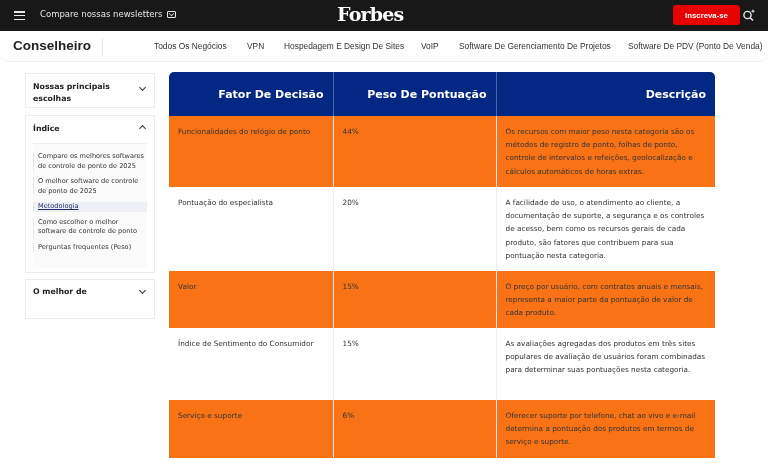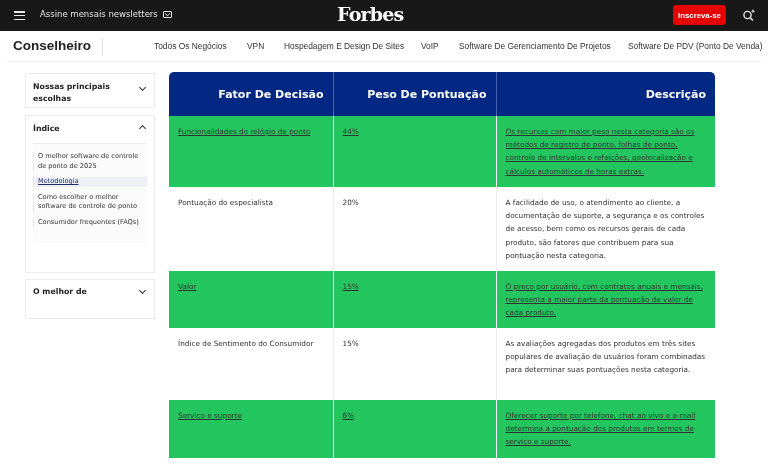--- a/index.html
+++ b/index.html
@@ -6,21 +6,21 @@
     html, body { width: 768px; height: 472px; overflow: hidden; background: #ffffff; font-family: "DejaVu Sans", sans-serif; color: #333; }
 
     .topbar { position: absolute; left: 0; top: 0; width: 768px; height: 31px; background: #181818; }
     .hamburger { position: absolute; left: 14px; top: 11px; width: 11px; height: 9px; cursor: pointer; }
     .hamburger span { display: block; height: 1.6px; background: #e8e8e8; margin-bottom: 2.2px; }
     .newsletter { position: absolute; left: 40px; top: 9px; font-size: 8.5px; color: #e6e6e6; cursor: pointer; display: flex; align-items: center; gap: 5px; }
     .mail-icon { width: 9px; height: 7px; border: 1.2px solid #e6e6e6; border-radius: 1px; position: relative; }
     .mail-icon::after { content: ""; position: absolute; left: 1px; top: -1px; width: 4px; height: 4px; border-right: 1.2px solid #e6e6e6; border-bottom: 1.2px solid #e6e6e6; transform: rotate(45deg) scale(0.8); }
     .logo { position: absolute; left: 337px; top: 3px; font-family: "DejaVu Serif", serif; font-weight: bold; font-size: 19px; color: #ffffff; letter-spacing: -0.8px; }
     .logo-caret { position: absolute; left: 382px; top: -3px; color: #666; font-size: 7px; }
-    .subscribe { position: absolute; left: 673px; top: 5px; width: 53px; height: 20px; background: #e60000; border-radius: 3px; color: #fff; font-size: 7.8px; font-weight: bold; display: flex; align-items: center; justify-content: center; cursor: pointer; font-family: "Liberation Sans", sans-serif; }
+    .subscribe { position: absolute; left: 673px; top: 5px; width: 67px; height: 20px; background: #e60000; border-radius: 3px; color: #fff; font-size: 7.8px; font-weight: bold; display: flex; align-items: center; justify-content: center; cursor: pointer; font-family: "Liberation Sans", sans-serif; }
     .search-ai { position: absolute; left: 742px; top: 8px; width: 14px; height: 14px; cursor: pointer; }
 
     .subnav { position: absolute; left: 0; top: 31px; width: 768px; height: 31px; background: #fff; border-bottom: 1px solid #f0f0f0; border-radius: 9px; }
     .brand { position: absolute; left: 13px; top: 7px; font-size: 13.5px; font-weight: bold; color: #222; font-family: "Liberation Sans", sans-serif; cursor: pointer; }
     .brand-sep { position: absolute; left: 102px; top: 7px; width: 1px; height: 18px; background: #e4e4e4; }
     .navlink { position: absolute; top: 10px; font-size: 8.4px; color: #333; white-space: nowrap; cursor: pointer; font-family: "Liberation Sans", sans-serif; margin-left: 36px; }
 
     .sidebar-card { position: absolute; left: 25px; width: 130px; background: #fff; border: 1px solid #ececec; border-radius: 0; }
     .card-head { position: relative; font-size: 7.8px; font-weight: bold; color: #222; line-height: 12px; padding: 7px 22px 7px 7px; cursor: pointer; font-family: "DejaVu Sans", sans-serif; }
     .chev { position: absolute; right: 9px; top: 11px; width: 5px; height: 5px; border-right: 1.6px solid #333; border-bottom: 1.6px solid #333; transform: rotate(45deg); }
@@ -30,34 +30,34 @@
     .toc-item.active { color: #1f2d6b; text-decoration: underline; background: #eef0f6; }
 
     .table-wrap { position: absolute; left: 169px; top: 72px; width: 546px; }
     table { border-collapse: collapse; width: 546px; table-layout: fixed; font-family: "DejaVu Sans", sans-serif; }
     th { background: #002a8a; background: #022883; color: #fff; font-size: 11px; font-weight: bold; text-align: right; padding: 8px 9px; height: 44px; vertical-align: middle; border-right: 1px solid #4a64b0; }
     th:last-child { border-right: none; }
     thead tr th:first-child { border-top-left-radius: 5px; }
     thead tr th:last-child { border-top-right-radius: 5px; }
     td { font-size: 7.3px; color: #333; line-height: 13.2px; vertical-align: top; padding: 9px 9px 8px 9px; border-right: 1px solid #ececf2; }
     td:last-child { border-right: none; }
-    tr.odd td { background: #22c55e; text-decoration: underline; }
+    tr.odd td { background: #f97316; }
     tr.even td { background: #ffffff; }
   </style>
 </head>
 <body>
 
 <div class="topbar">
   <div class="hamburger">
       <span></span>
       <span></span>
       <span></span>
     </div>
   <div class="newsletter">
-    <span>Assine mensais newsletters</span>
+    <span>Compare nossas newsletters</span>
     <span class="mail-icon"></span>
   </div>
   <span class="logo-caret">^</span>
   <div class="logo">Forbes</div>
   <div class="subscribe">Inscreva-se</div>
   <svg class="search-ai" viewBox="0 0 14 14">
     <circle cx="5.5" cy="7" r="3.6" fill="none" stroke="#e8e8e8" stroke-width="1.4"></circle>
     <line x1="8.2" y1="9.7" x2="11" y2="12.5" stroke="#e8e8e8" stroke-width="1.5"></line>
     <path d="M11 1 L11.6 2.6 L13.2 3.2 L11.6 3.8 L11 5.4 L10.4 3.8 L8.8 3.2 L10.4 2.6 Z" fill="#e8e8e8"></path>
   </svg>
@@ -81,24 +81,25 @@
     <span class="chev"></span>
   </div>
 </div>
 
 <div class="sidebar-card" style="top:115px; height:158px;">
   <div class="card-head" style="padding-top:7px; padding-bottom:8px;">
     <span>Índice</span>
     <span class="chev up" style="top:10px;"></span>
   </div>
   <div class="toc">
+    <div class="toc-item">Compare os melhores softwares de controle de ponto de 2025</div>
     <div class="toc-item">O melhor software de controle de ponto de 2025</div>
     <div class="toc-item active">Metodologia</div>
     <div class="toc-item">Como escolher o melhor software de controle de ponto</div>
-    <div class="toc-item">Consumidor frequentes (FAQs)</div>
+    <div class="toc-item">Perguntas frequentes (Peso)</div>
   </div>
 </div>
 
 <div class="sidebar-card" style="top:279px; height:40px;">
   <div class="card-head" style="padding-top:6px;">
     <span>O melhor de</span>
     <span class="chev" style="top:8px;"></span>
   </div>
 </div>
 

